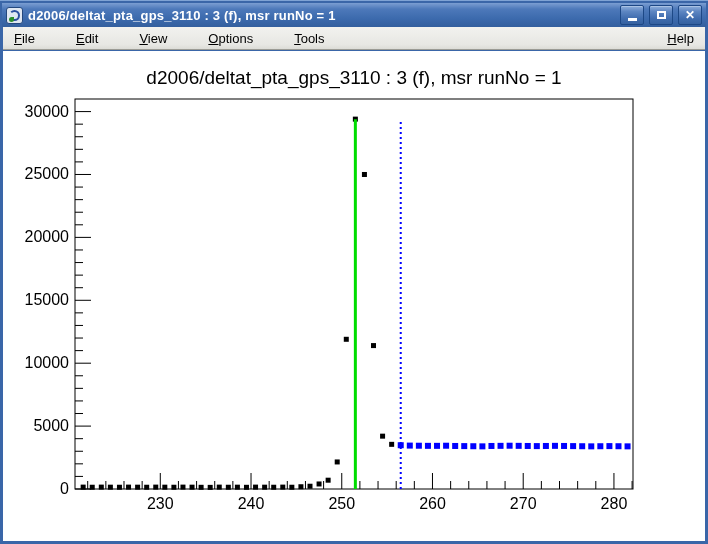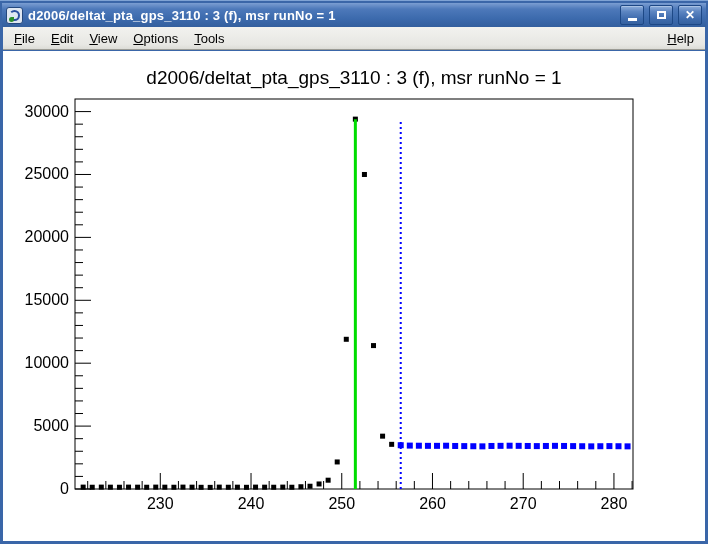--- a/index.html
+++ b/index.html
@@ -20,21 +20,21 @@
   .win-btn{width:22px;height:18px;border:1px solid #1d4886;border-radius:2px;flex:0 0 auto;
     background:linear-gradient(180deg,#8fafdc 0%,#5d86c2 30%,#3f6cae 70%,#35619f 100%);
     display:flex;align-items:center;justify-content:center;color:#fff;cursor:default;
     box-shadow:inset 0 1px 0 #a9c2e4;}
   .glyph-min{display:block;width:9px;height:3px;background:#fff;margin-top:8px;}
   .glyph-max{display:block;width:9px;height:8px;border:2px solid #fff;box-sizing:border-box;}
   .glyph-close{font-size:12px;font-weight:bold;line-height:1;}
   .menubar{position:absolute;left:3px;top:26px;right:3px;height:23px;
     background:linear-gradient(180deg,#f2f2ef 0%,#e7e7e3 80%,#dcdcd7 100%);
     border-bottom:1px solid #9b9b94;display:flex;align-items:center;font-size:13px;color:#000;
-    padding:0 3px;box-sizing:border-box;}
+    padding:0 3px;box-sizing:border-box;gap:25px;}
   .menu-item{padding:3px 8px;cursor:default;}
   .menu-spacer{flex:1;}
   .canvas{position:absolute;left:3px;top:50px;right:3px;bottom:3px;background:#ffffff;}
   svg text{font-family:"Liberation Sans",sans-serif;fill:#000;}
   u{text-decoration:underline;}
 </style>
 </head>
 <body>
 
 <div class="window">

